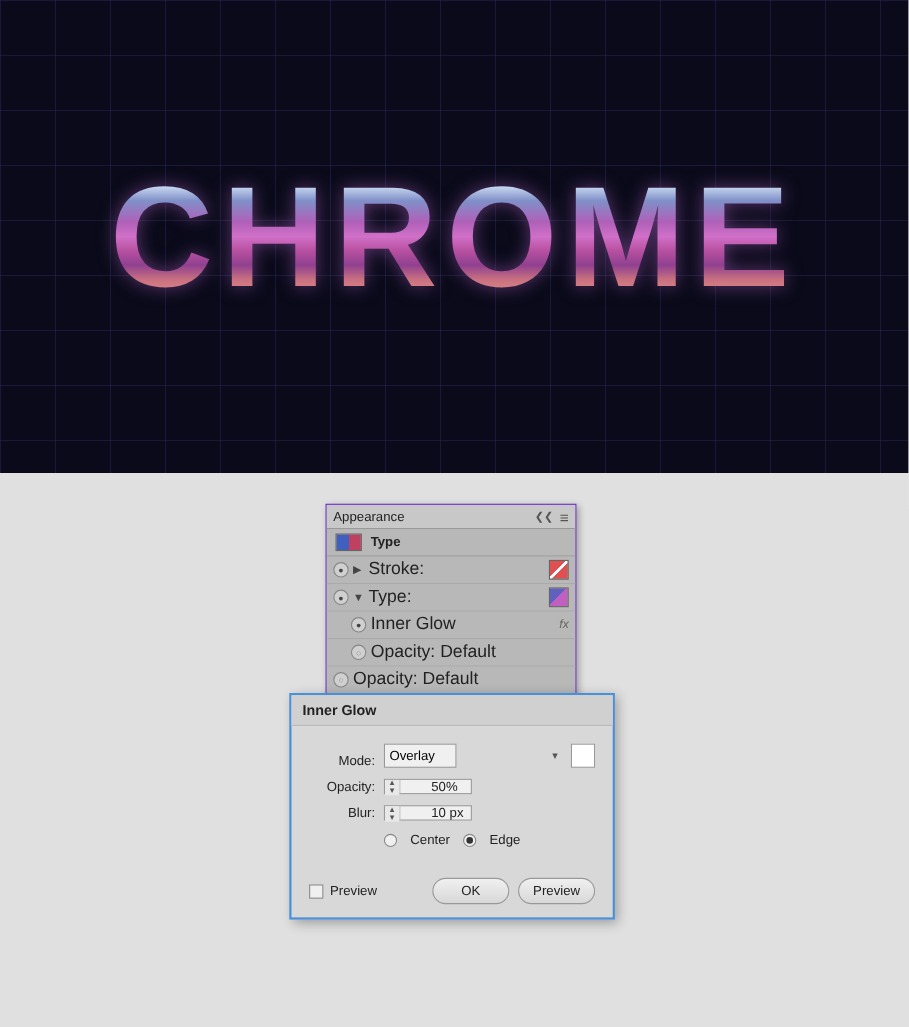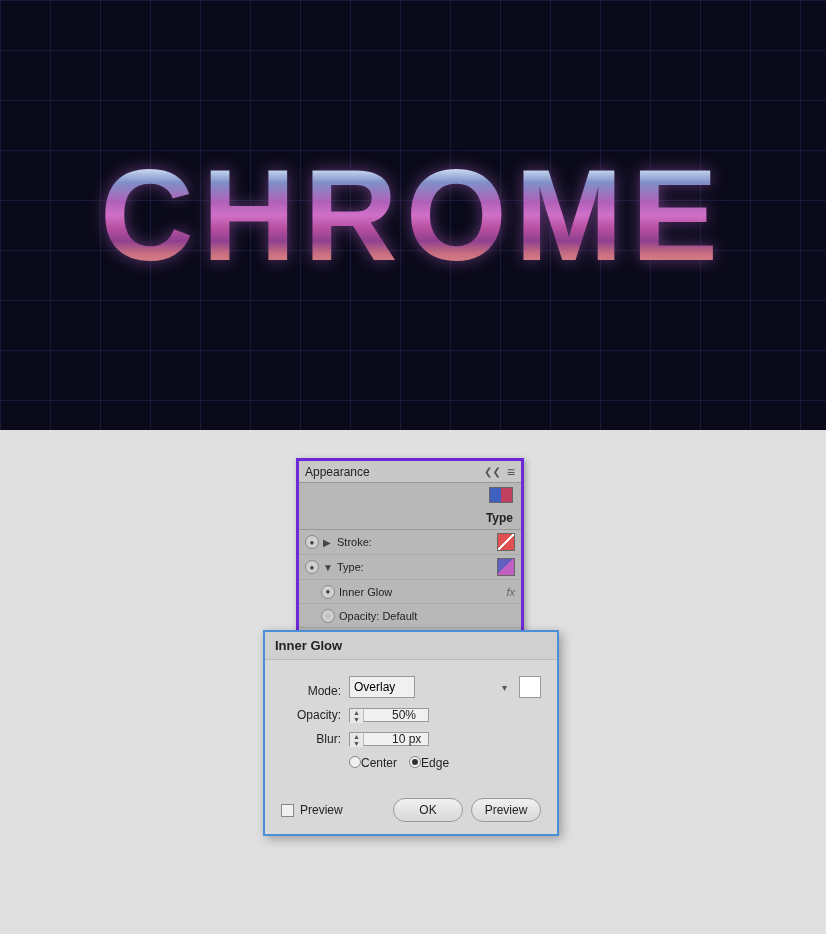--- a/index.html
+++ b/index.html
@@ -78,21 +78,21 @@
       position: relative;
     }
 
     
     .appearance-panel {
       position: absolute;
       top: 28px;
       left: 296px;
       width: 228px;
       background: #b0b0b0;
-      border: 3px solid #6d28d9;
+      border: 1px solid #6d28d9;
       box-shadow: 2px 2px 6px rgba(0,0,0,0.3);
     }
 
     .panel-titlebar {
       background: #c8c8c8;
       border-bottom: 1px solid #999;
       display: flex;
       align-items: center;
       justify-content: space-between;
       padding: 3px 6px;
@@ -120,25 +120,24 @@
 
     .panel-menu-btn {
       font-size: 14px;
       color: #555;
     }
 
     
     .type-row {
       background: #b8b8b8;
       display: flex;
-      align-items: flex-end;
+      align-items: flex-start;
       padding: 4px 8px;
       border-bottom: 1px solid #999;
       gap: 8px;
-      flex-direction: column;
     }
 
     .type-icon {
       width: 24px;
       height: 16px;
       background: linear-gradient(90deg, #4060c0 50%, #c04060 50%);
       border: 1px solid #666;
     }
 
     .type-label {
@@ -187,21 +186,21 @@
     }
 
     .expand-arrow {
       font-size: 10px;
       color: #444;
       width: 10px;
       flex-shrink: 0;
     }
 
     .row-label {
-      font-size: 11px;
+      font-size: 16px;
       color: #222;
       flex: 1;
     }
 
     .color-swatch {
       width: 18px;
       height: 18px;
       border: 1px solid #666;
       flex-shrink: 0;
     }
@@ -393,22 +392,22 @@
     .radio-group {
       display: flex;
       align-items: center;
       gap: 12px;
       margin-left: 68px;
       margin-bottom: 10px;
     }
 
     .radio-option {
       display: flex;
-      align-items: flex-start;
-      gap: 0;
+      align-items: flex-end;
+      gap: 12px;
       font-size: 12px;
       color: #222;
     }
 
     .radio-circle {
       width: 12px;
       height: 12px;
       border-radius: 50%;
       border: 1px solid #888;
       background: #f0f0f0;

